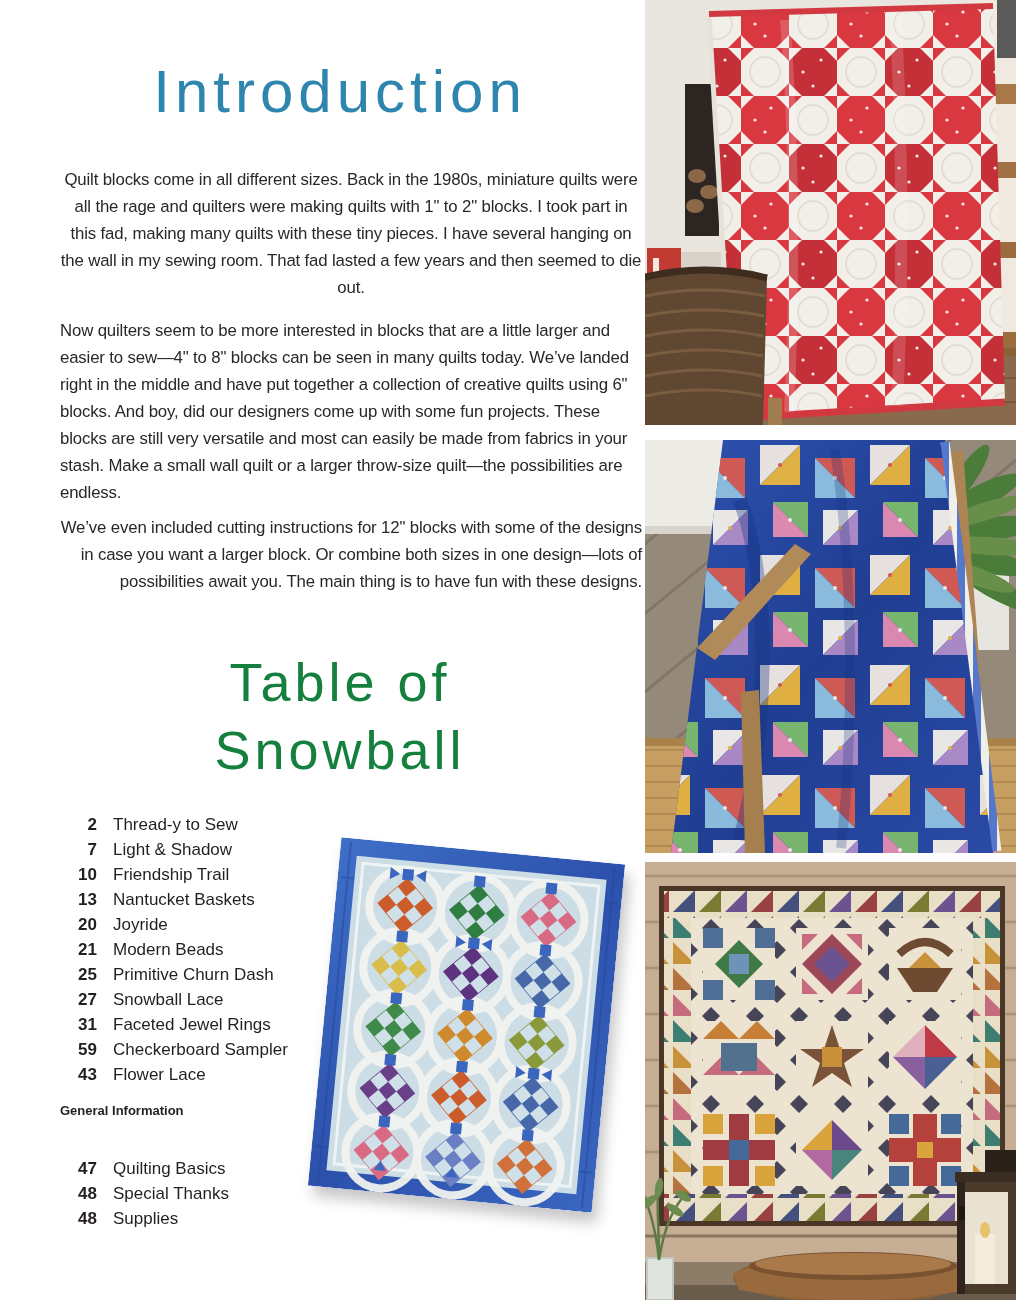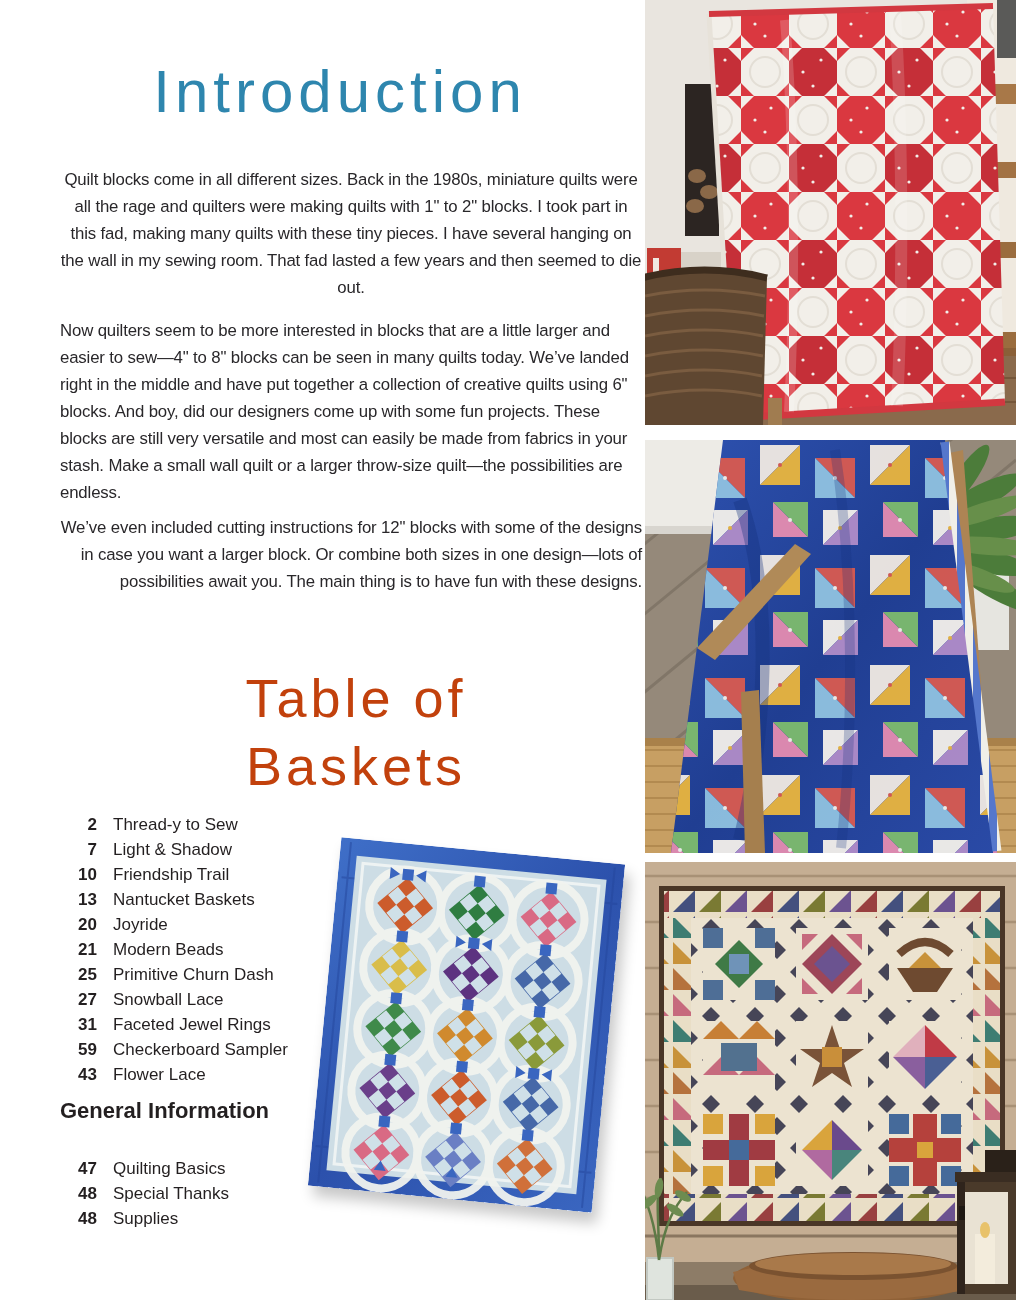--- a/index.html
+++ b/index.html
@@ -7,29 +7,29 @@
         font-family:"Liberation Sans",sans-serif;color:#231f20;}
   
   .intro-heading{position:absolute;left:60px;top:60px;width:560px;margin:0;
         text-align:center;font-size:60px;font-weight:400;letter-spacing:5px;
         color:#2e86ae;line-height:1.05;}
   .body-par{position:absolute;left:60px;width:582px;margin:0;
         font-size:16.8px;line-height:27px;letter-spacing:-0.15px;color:#29272a;}
   .p1{top:166px;height:140px;text-align:center;}
   .p2{top:317px;height:194px;}
   .p3{top:514px;height:112px;text-align:right;}
-  .toc-heading{position:absolute;left:60px;top:648px;width:560px;margin:16px;
+  .toc-heading{position:absolute;left:60px;top:648px;width:560px;margin:0;
         text-align:center;font-size:54px;font-weight:400;letter-spacing:4px;
-        color:#c2410c;line-height:68px;}
+        color:#15803d;line-height:68px;}
   .toc-list{position:absolute;left:60px;top:812px;width:300px;}
   .toc-row{display:flex;height:25px;align-items:baseline;font-size:17px;line-height:25px;}
   .toc-num{width:37px;text-align:right;font-weight:700;flex:0 0 37px;}
   .toc-title{margin-left:16px;white-space:nowrap;}
   .gen-heading{position:absolute;left:60px;top:1098px;margin:0;
-        font-size:22px;font-weight:700;line-height:25px;text-align:center;}
+        font-size:13px;font-weight:700;line-height:25px;text-align:center;}
   .gen-list{position:absolute;left:60px;top:1156px;width:300px;}
   
   .mid-quilt{position:absolute;left:324px;top:850px;width:285px;height:350px;margin:0;
         transform:rotate(5.5deg);transform-origin:center center;
         box-shadow:6px 10px 14px rgba(0,0,0,0.22);}
   .mid-quilt svg{display:block;width:100%;height:100%;}
   .right-col{position:absolute;left:645px;top:0;width:371px;height:1300px;}
   .photo{position:absolute;left:0;width:371px;margin:0;overflow:hidden;}
   .photo svg{display:block;width:100%;height:100%;}
   .photo1{top:0;height:425px;}
@@ -41,21 +41,21 @@
 
 <div class="page">
 
   <h1 class="intro-heading">Introduction</h1>
 
   <p class="body-par p1">Quilt blocks come in all different sizes. Back in the 1980s, miniature quilts were all the rage and quilters were making quilts with 1" to 2" blocks. I took part in this fad, making many quilts with these tiny pieces. I have several hanging on the wall in my sewing room. That fad lasted a few years and then seemed to die out.</p>
   <p class="body-par p2">Now quilters seem to be more interested in blocks that are a little larger and easier to sew—4" to 8" blocks can be seen in many quilts today. We’ve landed right in the middle and have put together a collection of creative quilts using 6" blocks. And boy, did our designers come up with some fun projects. These blocks are still very versatile and most can easily be made from fabrics in your stash. Make a small wall quilt or a larger throw-size quilt—the possibilities are endless.</p>
   <p class="body-par p3">We’ve even included cutting instructions for 12" blocks with some of the designs in case you want a larger block. Or combine both sizes in one design—lots of possibilities await you. The main thing is to have fun with these designs.</p>
 
   <h2 class="toc-heading"><span>Table of</span><br>
-      <span>Baskets</span></h2>
+      <span>Snowball</span></h2>
 
   <div class="toc-list">
     <div class="toc-row">
         <span class="toc-num">2</span>
         <span class="toc-title">Thread-y to Sew</span>
       </div>
     <div class="toc-row">
         <span class="toc-num">7</span>
         <span class="toc-title">Light &amp; Shadow</span>
       </div>

